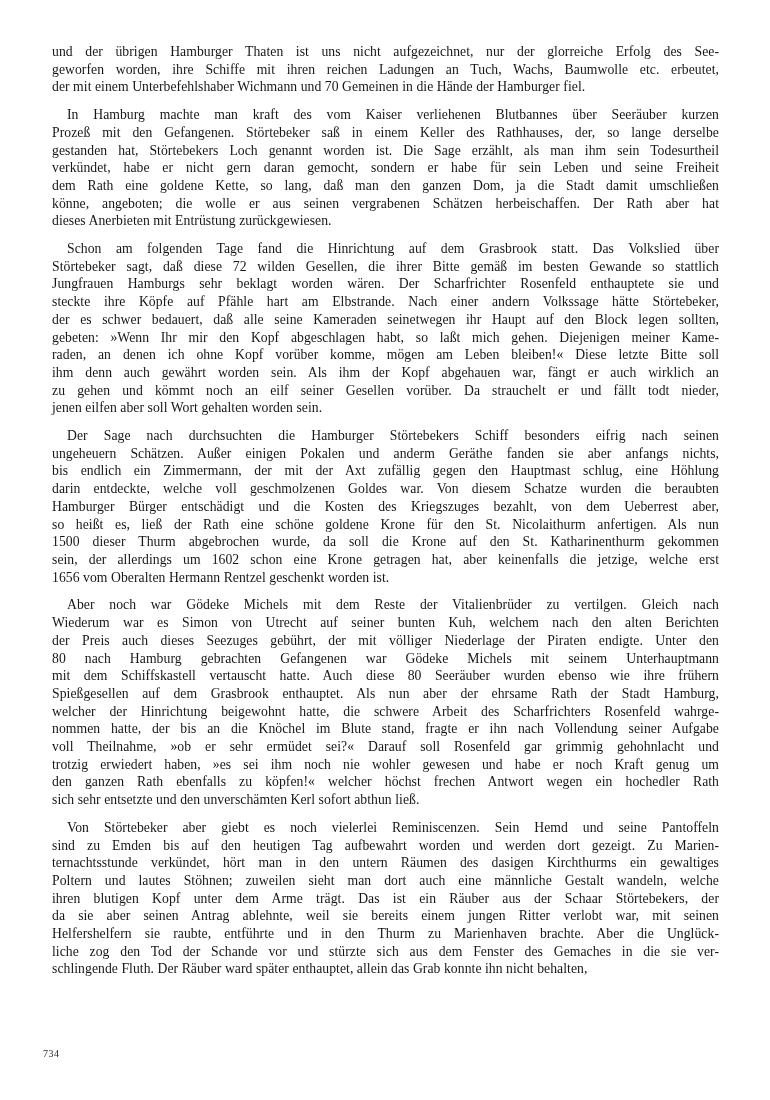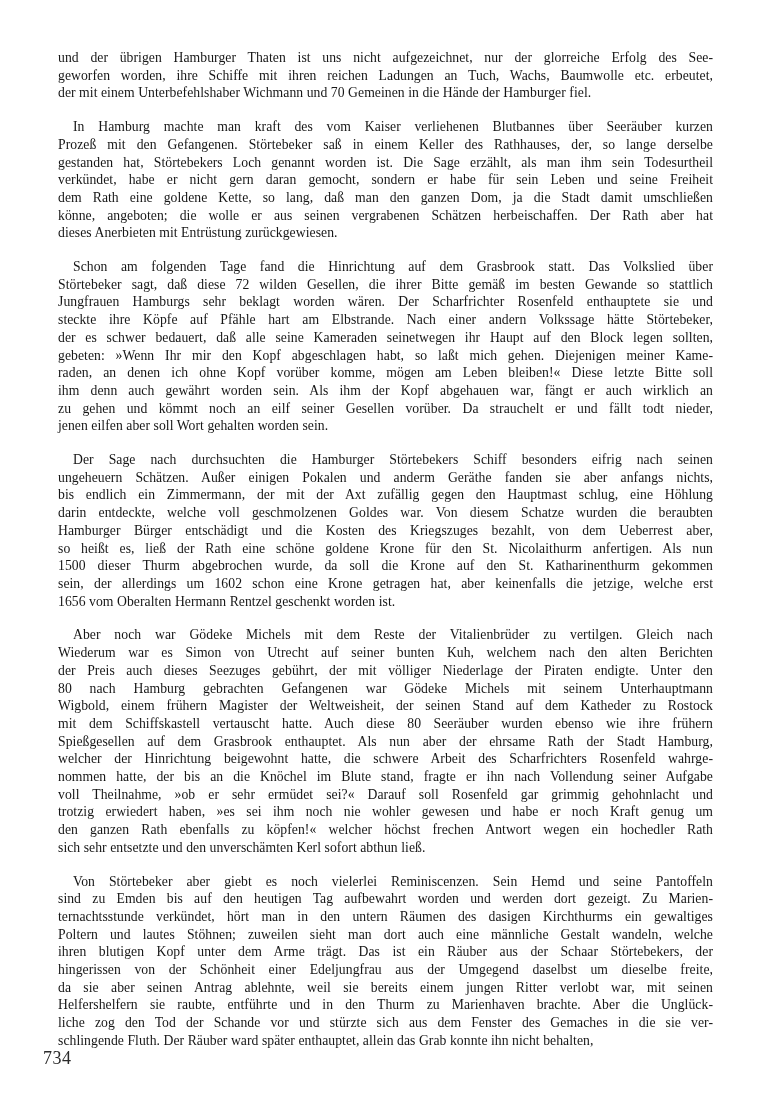--- a/index.html
+++ b/index.html
@@ -16,21 +16,21 @@
     font-family: "Liberation Serif", "DejaVu Serif", serif;
     color: #161616;
   }
   .text-block {
     position: absolute;
     left: 42px;
     top: 33px;
     width: 687px;
   }
   .paragraph {
-    margin: 16px;
+    margin: 10px;
     padding: 0;
   }
   .line {
     font-size: 13.7px;
     line-height: 17.7px;
     letter-spacing: 0.05px;
     text-align: justify;
     text-align-last: justify;
     -moz-text-align-last: justify;
     white-space: normal;
@@ -39,21 +39,21 @@
     text-align-last: left;
     -moz-text-align-last: left;
   }
   .line.indent {
     text-indent: 15px;
   }
   .page-number {
     position: absolute;
     left: 43px;
     top: 1048px;
-    font-size: 18px;
+    font-size: 10px;
     color: #2a2a2a;
     letter-spacing: 0.5px;
   }
 </style>
 </head>
 <body>
 
 <div class="page">
   <div class="text-block" id="text-block">
       <div class="paragraph">
@@ -91,37 +91,35 @@
         <div class="line">so heißt es, ließ der Rath eine schöne goldene Krone für den St. Nicolaithurm anfertigen. Als nun</div>
         <div class="line">1500 dieser Thurm abgebrochen wurde, da soll die Krone auf den St. Katharinenthurm gekommen</div>
         <div class="line">sein, der allerdings um 1602 schon eine Krone getragen hat, aber keinenfalls die jetzige, welche erst</div>
         <div class="line last">1656 vom Oberalten Hermann Rentzel geschenkt worden ist.</div>
       </div>
       <div class="paragraph">
         <div class="line indent">Aber noch war Gödeke Michels mit dem Reste der Vitalienbrüder zu vertilgen. Gleich nach</div>
         <div class="line">Wiederum war es Simon von Utrecht auf seiner bunten Kuh, welchem nach den alten Berichten</div>
         <div class="line">der Preis auch dieses Seezuges gebührt, der mit völliger Niederlage der Piraten endigte. Unter den</div>
         <div class="line">80 nach Hamburg gebrachten Gefangenen war Gödeke Michels mit seinem Unterhauptmann</div>
-        <div class="line">Wigbold, einem frühern Magister der Weltweisheit, der seinen Stand auf dem Katheder zu Rostock</div>
         <div class="line">mit dem Schiffskastell vertauscht hatte. Auch diese 80 Seeräuber wurden ebenso wie ihre frühern</div>
         <div class="line">Spießgesellen auf dem Grasbrook enthauptet. Als nun aber der ehrsame Rath der Stadt Hamburg,</div>
         <div class="line">welcher der Hinrichtung beigewohnt hatte, die schwere Arbeit des Scharfrichters Rosenfeld wahrge-</div>
         <div class="line">nommen hatte, der bis an die Knöchel im Blute stand, fragte er ihn nach Vollendung seiner Aufgabe</div>
         <div class="line">voll Theilnahme, »ob er sehr ermüdet sei?« Darauf soll Rosenfeld gar grimmig gehohnlacht und</div>
         <div class="line">trotzig erwiedert haben, »es sei ihm noch nie wohler gewesen und habe er noch Kraft genug um</div>
         <div class="line">den ganzen Rath ebenfalls zu köpfen!« welcher höchst frechen Antwort wegen ein hochedler Rath</div>
         <div class="line last">sich sehr entsetzte und den unverschämten Kerl sofort abthun ließ.</div>
       </div>
       <div class="paragraph">
         <div class="line indent">Von Störtebeker aber giebt es noch vielerlei Reminiscenzen. Sein Hemd und seine Pantoffeln</div>
         <div class="line">sind zu Emden bis auf den heutigen Tag aufbewahrt worden und werden dort gezeigt. Zu Marien-</div>
         <div class="line">ternachtsstunde verkündet, hört man in den untern Räumen des dasigen Kirchthurms ein gewaltiges</div>
         <div class="line">Poltern und lautes Stöhnen; zuweilen sieht man dort auch eine männliche Gestalt wandeln, welche</div>
         <div class="line">ihren blutigen Kopf unter dem Arme trägt. Das ist ein Räuber aus der Schaar Störtebekers, der</div>
-        <div class="line">hingerissen von der Schönheit einer Edeljungfrau aus der Umgegend daselbst um dieselbe freite,</div>
         <div class="line">da sie aber seinen Antrag ablehnte, weil sie bereits einem jungen Ritter verlobt war, mit seinen</div>
         <div class="line">Helfershelfern sie raubte, entführte und in den Thurm zu Marienhaven brachte. Aber die Unglück-</div>
         <div class="line">liche zog den Tod der Schande vor und stürzte sich aus dem Fenster des Gemaches in die sie ver-</div>
         <div class="line last">schlingende Fluth. Der Räuber ward später enthauptet, allein das Grab konnte ihn nicht behalten,</div>
       </div>
     </div>
   <div class="page-number">734</div>
 </div>
 
 </body></html>

